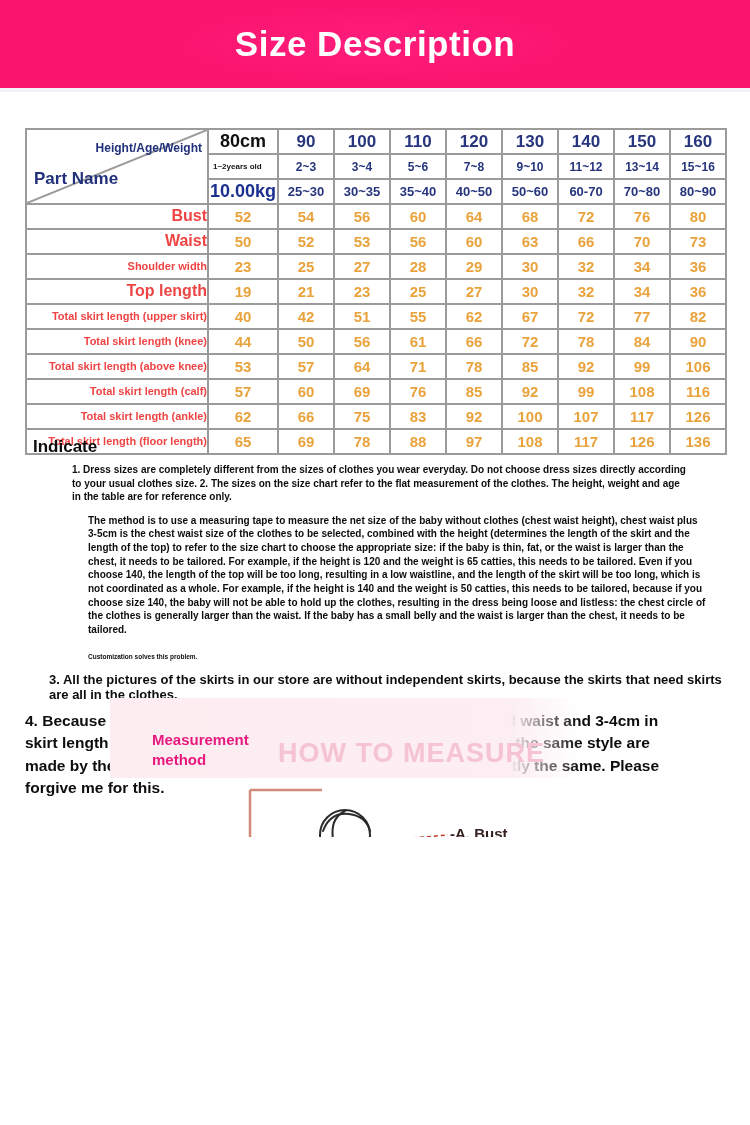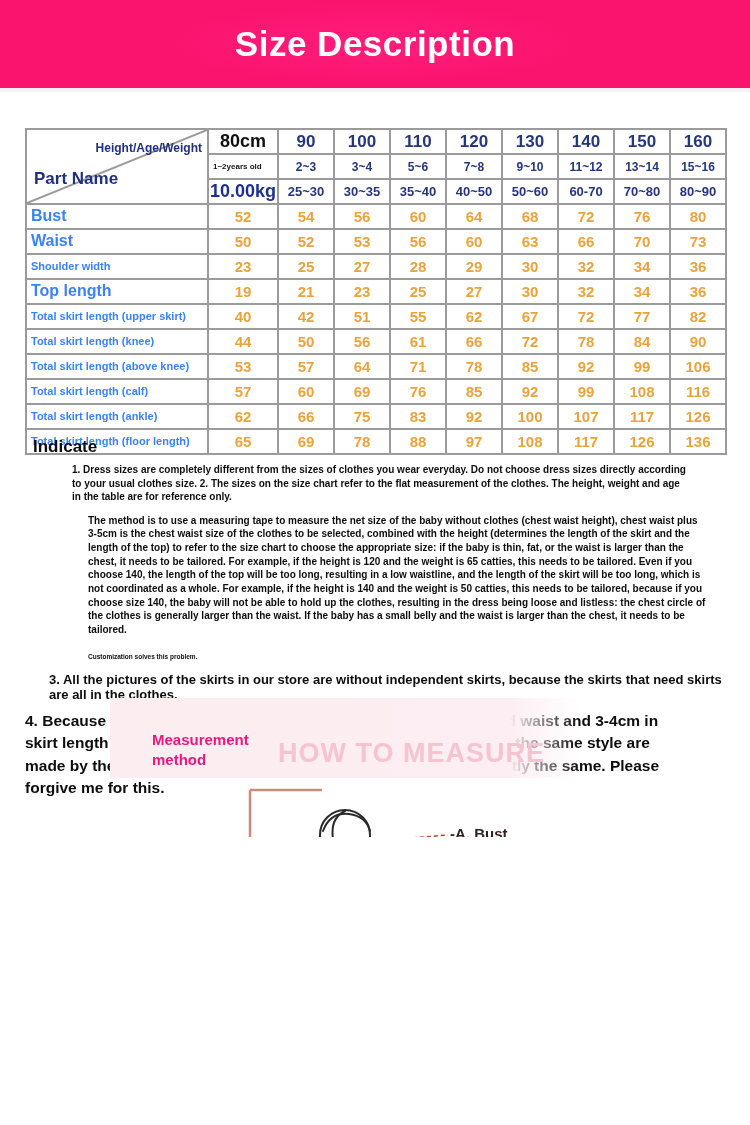--- a/index.html
+++ b/index.html
@@ -19,21 +19,21 @@
   th.diag{position:relative;background-image:linear-gradient(to bottom right,
           transparent calc(50% - 1.5px), #9b9b9b calc(50% - .5px), #9b9b9b calc(50% + .5px), transparent calc(50% + 1.5px));}
   .corner-top{position:absolute;top:11px;right:5px;font-size:12px;font-weight:bold;color:#20307a;}
   .corner-bottom{position:absolute;bottom:14px;left:7px;font-size:17px;font-weight:bold;color:#20307a;}
   th.c80{font-size:18px;font-weight:bold;color:#101010;}
   th.hh{font-size:17px;font-weight:bold;color:#26357d;}
   th.cage{font-size:8px;font-weight:bold;color:#151515;line-height:1.15;text-align:left;padding-left:4px;}
   th.ah{font-size:12px;font-weight:bold;color:#26357d;}
   th.ckg{font-size:18px;font-weight:bold;color:#1b2f8f;}
   th.wh{font-size:13px;font-weight:bold;color:#26357d;}
-  .size-table tbody th.rl{font-size:11px;font-weight:bold;color:#3b82f6;text-align:left;padding-left:4px;height:23px;line-height:1.15;}
+  .size-table tbody th.rl{font-size:11px;font-weight:bold;color:#ef4444;text-align:right;padding-left:4px;height:23px;line-height:1.15;}
   .size-table tbody tr:nth-child(1) th.rl,
   .size-table tbody tr:nth-child(2) th.rl,
   .size-table tbody tr:nth-child(4) th.rl{font-size:16px;}
   .size-table td.val{font-size:15px;font-weight:bold;color:#e9a33c;height:23px;}
 
   
   .notes{position:absolute;left:25px;top:437px;width:702px;color:#0d0d0d;}
   .notes-heading{font-size:17px;font-weight:bold;margin:0 0 6px 8px;}
   .note1{margin:0 0 0 47px;width:618px;font-size:10px;font-weight:bold;line-height:1.35;}
   .note2{margin:10px 0 0 63px;width:618px;font-size:10px;font-weight:bold;line-height:1.37;}

